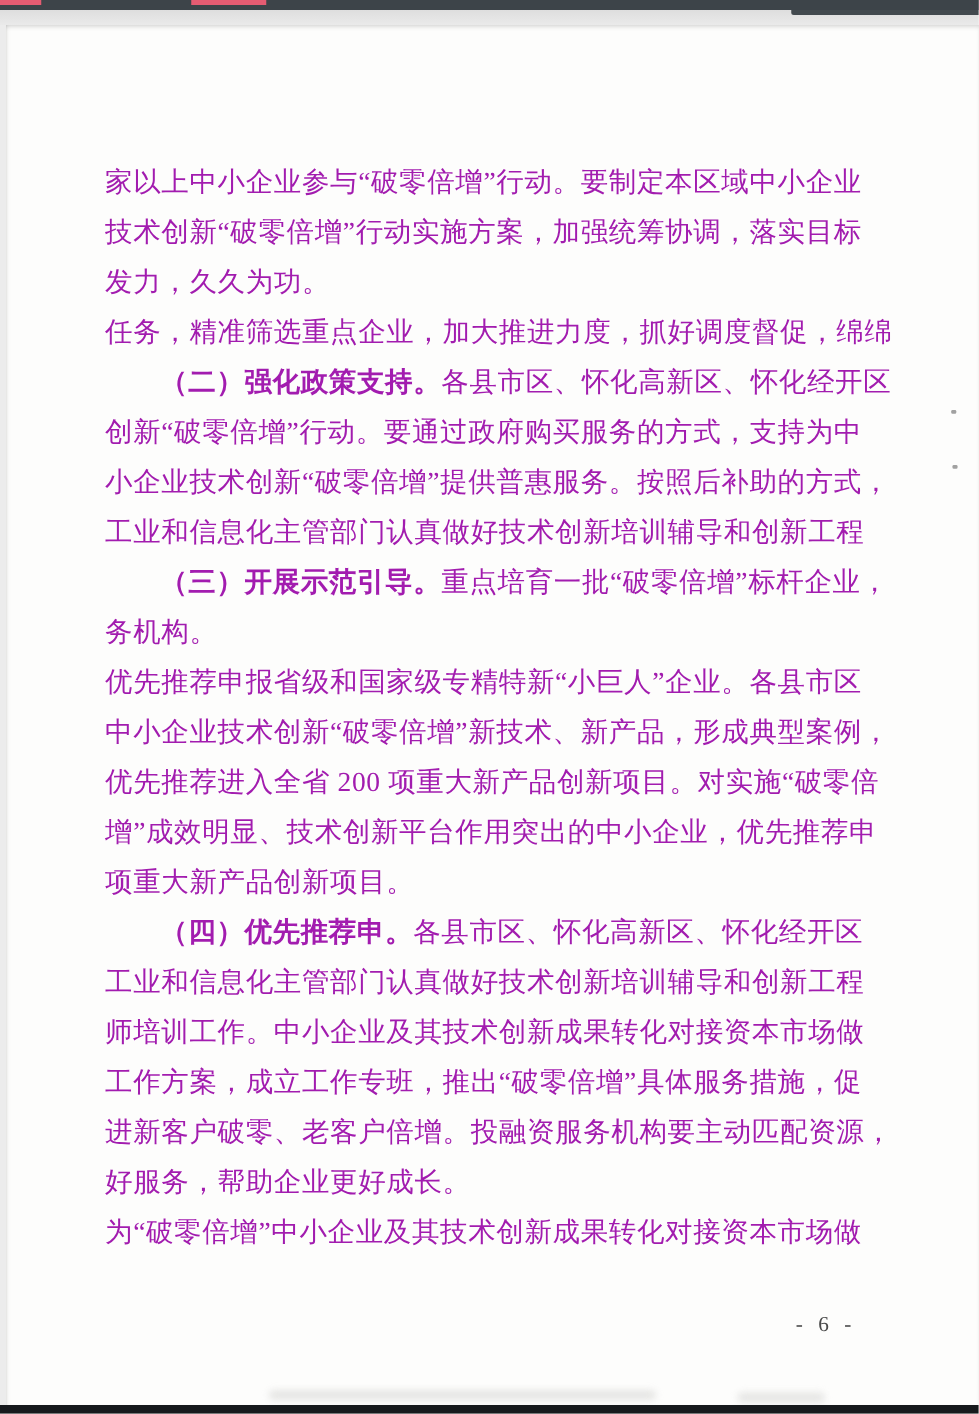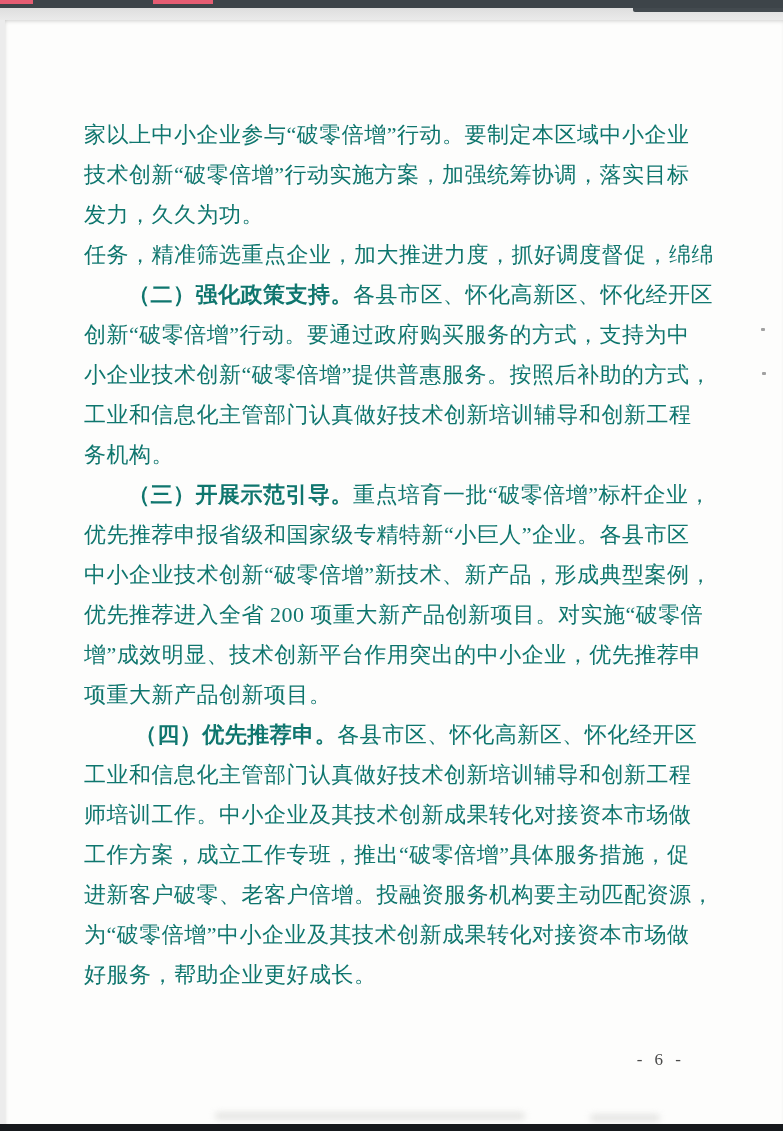--- a/index.html
+++ b/index.html
@@ -73,35 +73,34 @@
     left: 5px; top: 20px;
     width: 778px; height: 1104px;
     background: #fdfdfc;
     box-shadow: inset 0 3px 4px -2px rgba(0,0,0,0.18), inset 3px 0 4px -3px rgba(0,0,0,0.10);
     z-index: 10;
   }
 
   
   .doc-body {
     position: absolute;
-    left: 84px; top: 115px;
+    left: 84px; top: 126px;
     width: 620px;
-    color: #0f766e;
+    color: #a21caf;
     font-size: 22px;
     z-index: 15;
   }
   .line {
     height: 40px;
     line-height: 40px;
     white-space: nowrap;
     letter-spacing: 0.5px;
   }
   .line.indent {
     padding-left: 44px;
-    text-align: center;
   }
   .line .head {
     font-weight: bold;
   }
 
   .page-number {
     position: absolute;
     right: 98px; top: 1050px;
     font-size: 17px;
     letter-spacing: 4px;
@@ -147,34 +146,34 @@
 
 <div class="doc-body">
   <div class="line"><span class="head"></span><span>家以上中小企业参与“破零倍增”行动。要制定本区域中小企业</span></div>
   <div class="line"><span class="head"></span><span>技术创新“破零倍增”行动实施方案，加强统筹协调，落实目标</span></div>
   <div class="line"><span class="head"></span><span>发力，久久为功。</span></div>
   <div class="line"><span class="head"></span><span>任务，精准筛选重点企业，加大推进力度，抓好调度督促，绵绵</span></div>
   <div class="line indent"><span class="head">（二）强化政策支持。</span><span>各县市区、怀化高新区、怀化经开区</span></div>
   <div class="line"><span class="head"></span><span>创新“破零倍增”行动。要通过政府购买服务的方式，支持为中</span></div>
   <div class="line"><span class="head"></span><span>小企业技术创新“破零倍增”提供普惠服务。按照后补助的方式，</span></div>
   <div class="line"><span class="head"></span><span>工业和信息化主管部门认真做好技术创新培训辅导和创新工程</span></div>
+  <div class="line indent"><span class="head">（三）开展示范引导。</span><span>重点培育一批“破零倍增”标杆企业，</span></div>
   <div class="line"><span class="head"></span><span>务机构。</span></div>
-  <div class="line indent"><span class="head">（三）开展示范引导。</span><span>重点培育一批“破零倍增”标杆企业，</span></div>
   <div class="line"><span class="head"></span><span>优先推荐申报省级和国家级专精特新“小巨人”企业。各县市区</span></div>
   <div class="line"><span class="head"></span><span>中小企业技术创新“破零倍增”新技术、新产品，形成典型案例，</span></div>
   <div class="line"><span class="head"></span><span>优先推荐进入全省 200 项重大新产品创新项目。对实施“破零倍</span></div>
   <div class="line"><span class="head"></span><span>增”成效明显、技术创新平台作用突出的中小企业，优先推荐申</span></div>
   <div class="line"><span class="head"></span><span>项重大新产品创新项目。</span></div>
   <div class="line indent"><span class="head">（四）优先推荐申。</span><span>各县市区、怀化高新区、怀化经开区</span></div>
   <div class="line"><span class="head"></span><span>工业和信息化主管部门认真做好技术创新培训辅导和创新工程</span></div>
   <div class="line"><span class="head"></span><span>师培训工作。中小企业及其技术创新成果转化对接资本市场做</span></div>
   <div class="line"><span class="head"></span><span>工作方案，成立工作专班，推出“破零倍增”具体服务措施，促</span></div>
   <div class="line"><span class="head"></span><span>进新客户破零、老客户倍增。投融资服务机构要主动匹配资源，</span></div>
+  <div class="line"><span class="head"></span><span>好服务，帮助企业更好成长。</span></div>
   <div class="line"><span class="head"></span><span>为“破零倍增”中小企业及其技术创新成果转化对接资本市场做</span></div>
-  <div class="line"><span class="head"></span><span>好服务，帮助企业更好成长。</span></div>
 </div>
 
 <div class="page-number">- 6 -</div>
 
 <div class="speck speck-1"></div>
 <div class="speck speck-2"></div>
 <div class="smudge smudge-1"></div>
 <div class="smudge smudge-2"></div>
 
 </body></html>

